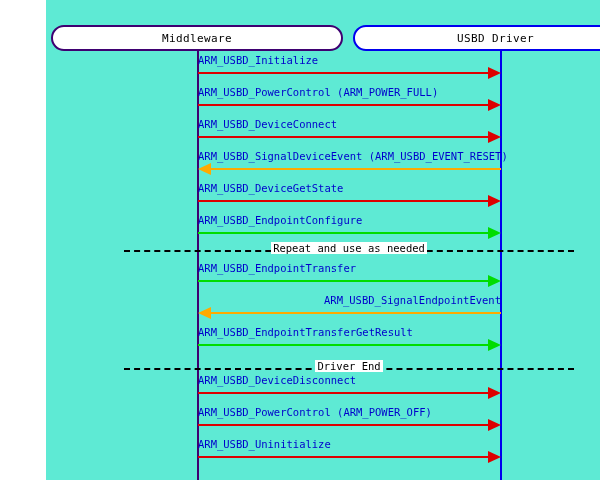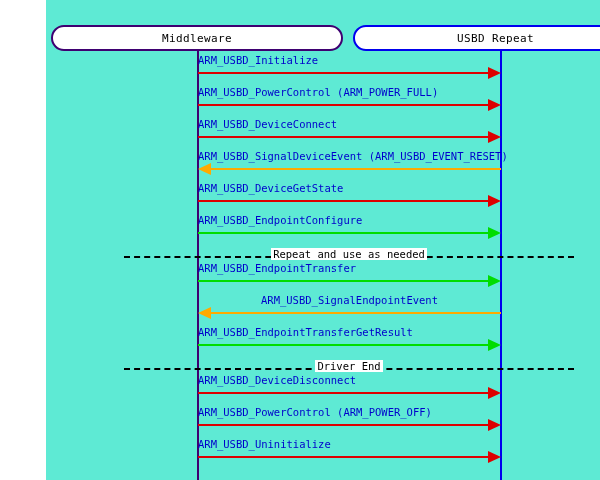--- a/index.html
+++ b/index.html
@@ -99,21 +99,21 @@
   .msg .label {
     position: absolute;
     left: 0;
     width: 303px;
     top: -18px;
     text-align: left;
     font-size: 10.5px;
     color: #0000cc;
     white-space: nowrap;
   }
-  .msg.rtl .label { text-align: center; }
+  .msg.rtl .label { text-align: right; }
 
   
   .c-red   .line { background: #dd0000; }
   .c-red   .head { border-left-color: #dd0000; border-right-color: #dd0000; }
   .c-green .line { background: #00dd00; }
   .c-green .head { border-left-color: #00dd00; border-right-color: #00dd00; }
   .c-orange .line { background: #ffaa00; }
   .c-orange .head { border-left-color: #ffaa00; border-right-color: #ffaa00; }
 
   
@@ -148,21 +148,21 @@
 </style>
 </head>
 <body>
 
 <div id="diagram">
 
   <div class="actor-box left">
     <span class="actor-label">Middleware</span>
   </div>
   <div class="actor-box right">
-    <span class="actor-label">USBD Repeat</span>
+    <span class="actor-label">USBD Driver</span>
   </div>
 
   <div class="lifeline left"></div>
   <div class="lifeline right"></div>
 
   <div id="messages">
       <div class="msg ltr c-red" style="top: 72px;">
         <div class="line"></div>
         <div class="head"></div>
         <div class="label">ARM_USBD_Initialize</div>
@@ -218,21 +218,21 @@
         <div class="label">ARM_USBD_PowerControl (ARM_POWER_OFF)</div>
       </div>
       <div class="msg ltr c-red" style="top: 456px;">
         <div class="line"></div>
         <div class="head"></div>
         <div class="label">ARM_USBD_Uninitialize</div>
       </div>
     </div>
 
   <div id="dividers">
-      <div class="divider" style="top: 250px;">
+      <div class="divider" style="top: 244px;">
         <div class="dots"></div>
         <div class="dtext"><span>Repeat and use as needed</span></div>
       </div>
       <div class="divider" style="top: 362px;">
         <div class="dots"></div>
         <div class="dtext"><span>Driver End</span></div>
       </div>
     </div>
 
 </div>

